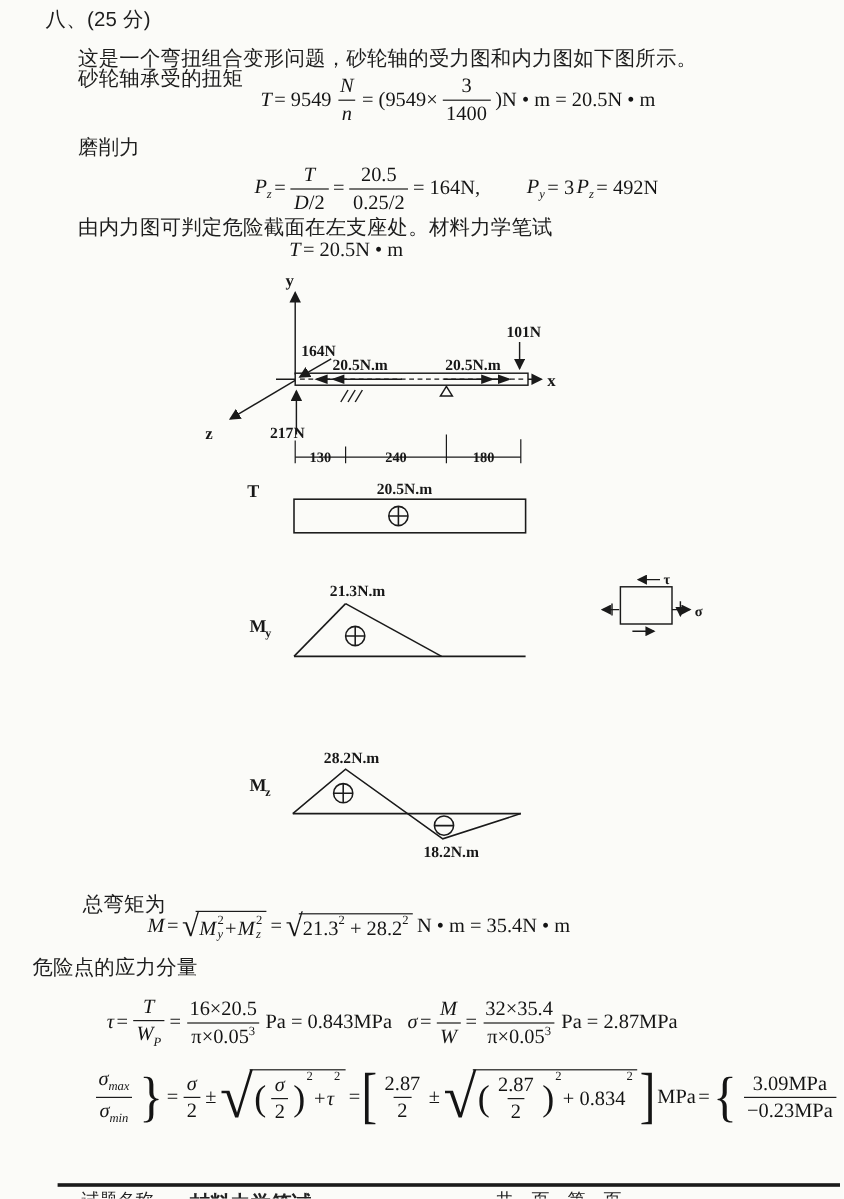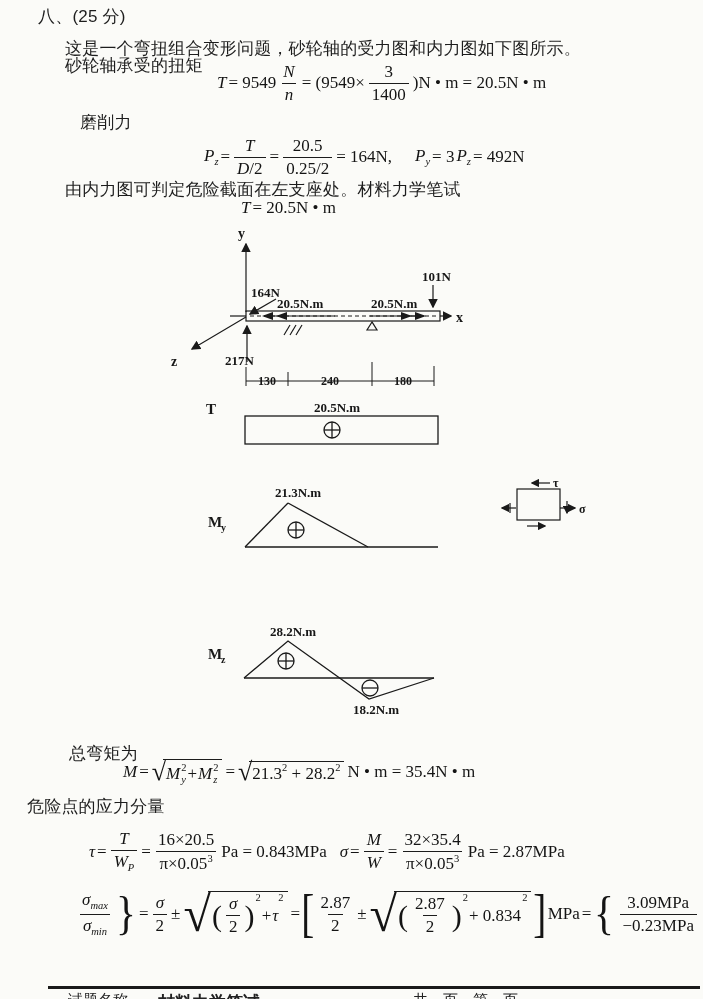--- a/index.html
+++ b/index.html
@@ -18,21 +18,21 @@
   .frac .den{border-top:1.3px solid #1c1c1c;padding:1px 3px 0;line-height:1.15;}
   .ss{display:inline-flex;flex-direction:column;align-items:flex-start;justify-content:center;font-size:10.5px;line-height:1.05;margin-left:1px;}
   .sqrt{display:inline-flex;align-items:center;margin:0 2px;}
   .rad{font-size:26px;line-height:1;margin-right:-3px;}
   .rad.tall{font-size:50px;line-height:1;}
   .radbody{border-top:1.4px solid #1c1c1c;padding:2px 4px 0 3px;display:inline-flex;align-items:center;}
   .radbody sup{align-self:flex-start;margin-top:-2px;}
   .bigp{font-size:30px;font-weight:400;line-height:1;margin:0 1px;}
   .bigbr{font-size:52px;font-weight:300;line-height:1;transform:scaleX(.75);margin:0 -2px;}
   .bigbc{font-size:46px;font-weight:300;line-height:1;transform:scaleX(.9);margin:0 1px;}
-  .gap40{margin-left:22px;}
+  .gap40{margin-left:38px;}
   .gap12{margin-left:12px;}
   svg text{font-family:"Liberation Serif",serif;font-weight:700;fill:#171717;}
   .footer-rule{position:absolute;left:48px;top:986px;width:652px;height:3px;background:#1a1a1a;}
   .footer-clip{position:absolute;left:0;top:991px;width:703px;height:8px;overflow:hidden;}
   .footer-clip span{position:absolute;top:0;font-size:15px;color:#222;white-space:nowrap;}
   .footer-clip .big{font-size:17px;font-weight:700;}
 </style>
 </head>
 <body>
 
@@ -50,22 +50,22 @@
       <span class="den var">n</span>
     </span>
     <span class="tok">= (9549×</span>
     <span class="frac">
       <span class="num">3</span>
       <span class="den">1400</span>
     </span>
     <span class="tok">)N • m = 20.5N • m</span>
   </div>
 
-  <div class="abs cjk" style="left:80px;top:111px">磨削力</div>
-  <div class="abs math" style="left:203px;top:136px">
+  <div class="abs cjk" style="left:65px;top:111px">磨削力</div>
+  <div class="abs math" style="left:211px;top:136px">
     <span class="tok"><span class="var">P</span><sub class="var">z</sub></span>
     <span class="tok">=</span>
     <span class="frac">
       <span class="num var">T</span>
       <span class="den"><span class="var">D</span><span>/2</span></span>
     </span>
     <span class="tok">=</span>
     <span class="frac">
       <span class="num">20.5</span>
       <span class="den">0.25/2</span>

